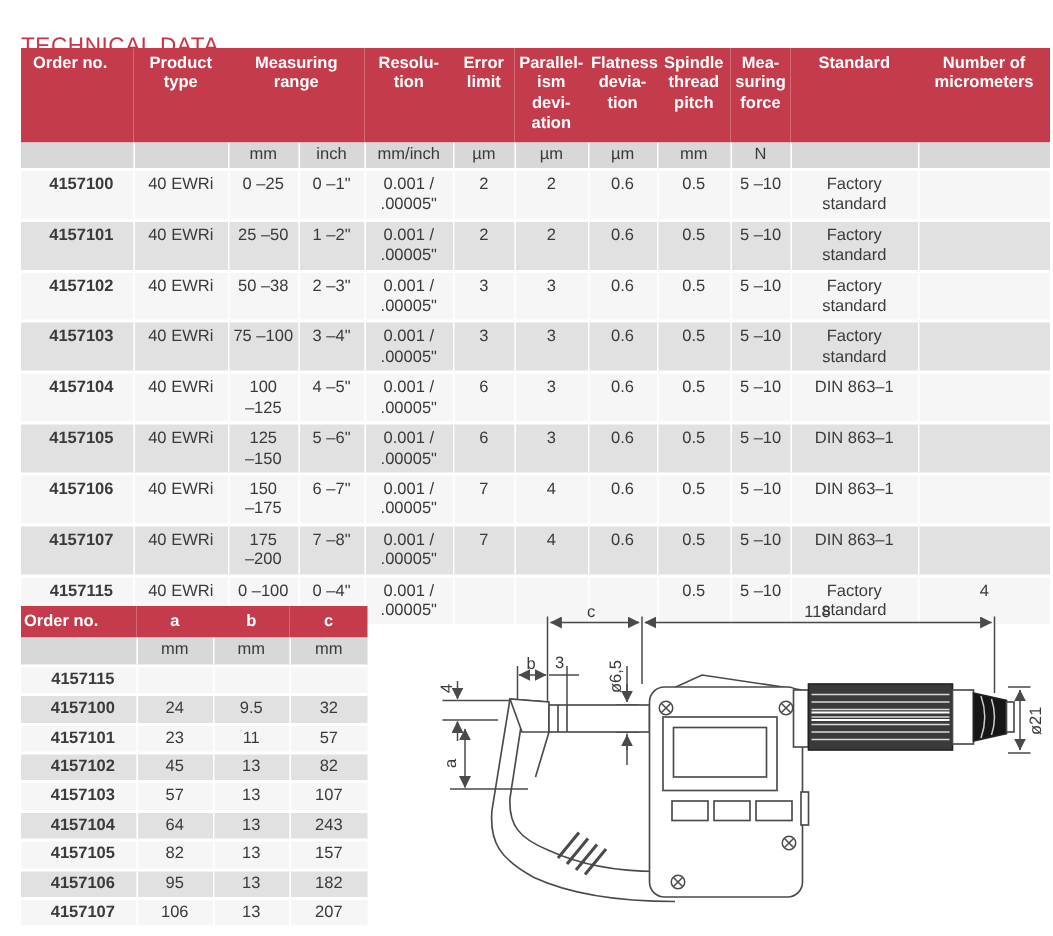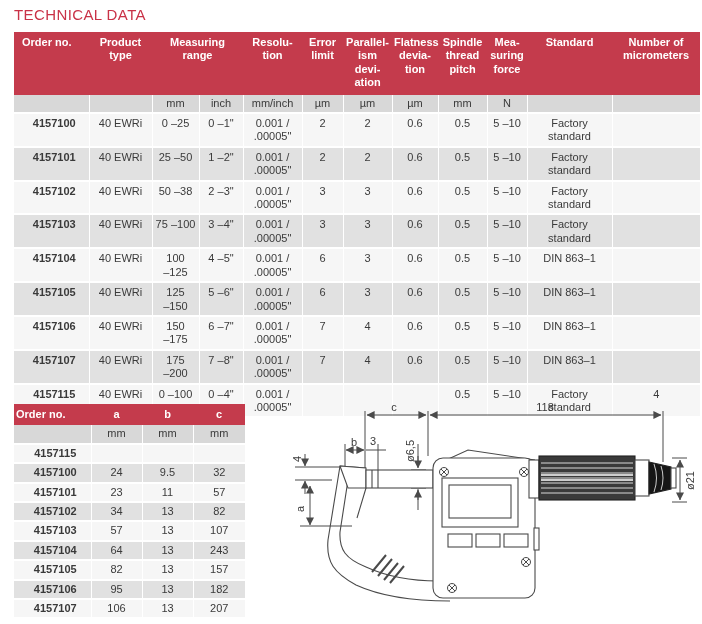--- a/index.html
+++ b/index.html
@@ -1,21 +1,21 @@
 <!DOCTYPE html>
 <html><head>
 <meta charset="utf-8">
 <style>
   html,body{margin:0;padding:0;}
   body{
     width:702px;height:624px;position:relative;background:#ffffff;
     font-family:"Liberation Sans", sans-serif;color:#3a3a3a;overflow:hidden;
   }
   .page-title{
-    position:absolute;left:14px;top:6px;font-size:15px;letter-spacing:.4px;
+    position:absolute;left:14px;top:22px;font-size:15px;letter-spacing:.4px;
     color:var(--title,#c93247);font-weight:400;
   }
   table.tbl{
     border-collapse:collapse;table-layout:fixed;font-size:11px;line-height:1.22;
   }
   table.tbl th{
     background:var(--accent,#c43b4c);color:#fff;font-weight:700;
     white-space:pre-line;text-align:center;vertical-align:top;
     padding:4px 2px 5px;border:none;
   }
@@ -283,21 +283,21 @@
         <td>32</td>
       </tr>
       <tr class="odd">
         <td class="first">4157101</td>
         <td>23</td>
         <td>11</td>
         <td>57</td>
       </tr>
       <tr class="even">
         <td class="first">4157102</td>
-        <td>34</td>
+        <td>45</td>
         <td>13</td>
         <td>82</td>
       </tr>
       <tr class="odd">
         <td class="first">4157103</td>
         <td>57</td>
         <td>13</td>
         <td>107</td>
       </tr>
       <tr class="even">

